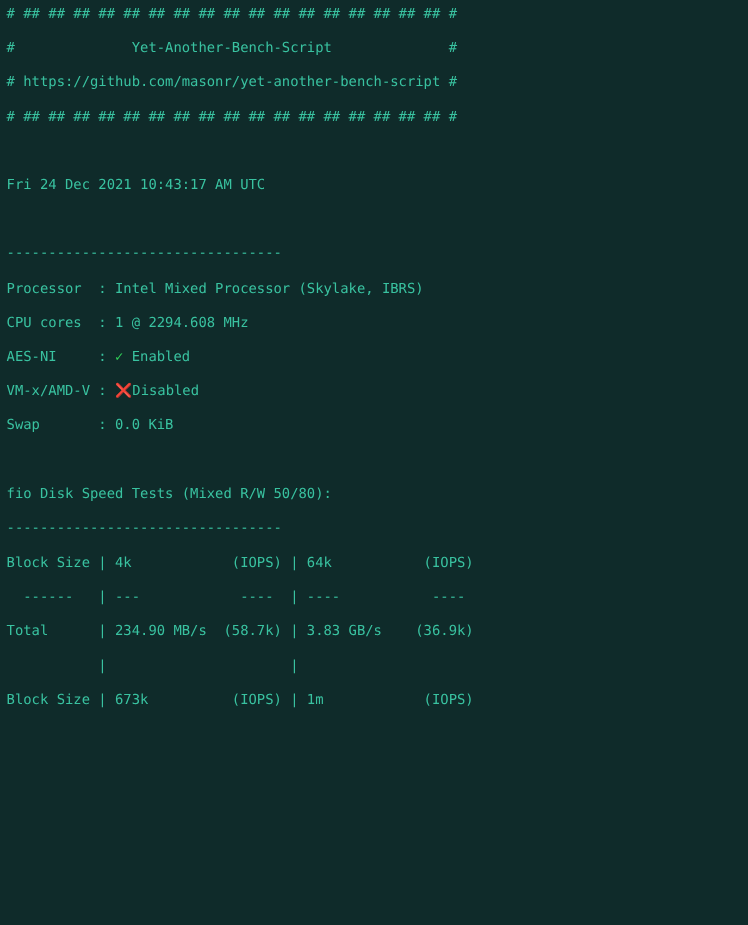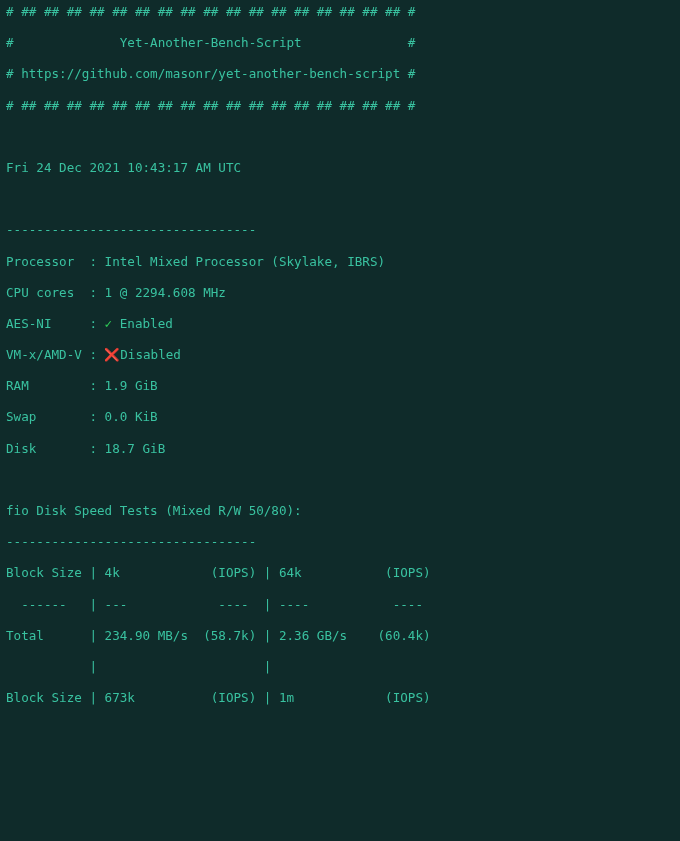--- a/index.html
+++ b/index.html
@@ -32,29 +32,27 @@
 <span class="line"># https://github.com/masonr/yet-another-bench-script #</span>
 <span class="line"># ## ## ## ## ## ## ## ## ## ## ## ## ## ## ## ## ## #</span>
 <span class="line"> </span>
 <span class="line">Fri 24 Dec 2021 10:43:17 AM UTC</span>
 <span class="line"> </span>
 <span class="line">---------------------------------</span>
 <span class="line">Processor  : Intel Mixed Processor (Skylake, IBRS)</span>
 <span class="line">CPU cores  : 1 @ 2294.608 MHz</span>
 <span class="line"><span>AES-NI     : </span><span class="ok">✓ </span><span>Enabled</span></span>
 <span class="line"><span>VM-x/AMD-V : </span><span class="bad">❌</span><span>Disabled</span></span>
-<span class="line">RAM        : 1.9 GiB</span>
 <span class="line">Swap       : 0.0 KiB</span>
-<span class="line">Disk       : 18.7 GiB</span>
 <span class="line"> </span>
 <span class="line">fio Disk Speed Tests (Mixed R/W 50/80):</span>
 <span class="line">---------------------------------</span>
 <span class="line">Block Size | 4k            (IOPS) | 64k           (IOPS)</span>
 <span class="line">  ------   | ---            ----  | ----           ---- </span>
-<span class="line">Total      | 234.90 MB/s  (58.7k) | 2.36 GB/s    (60.4k)</span>
+<span class="line">Total      | 234.90 MB/s  (58.7k) | 3.83 GB/s    (36.9k)</span>
 <span class="line">           |                      |                     </span>
 <span class="line">Block Size | 673k          (IOPS) | 1m            (IOPS)</span>
 
 
 
 
 
 
 
 

